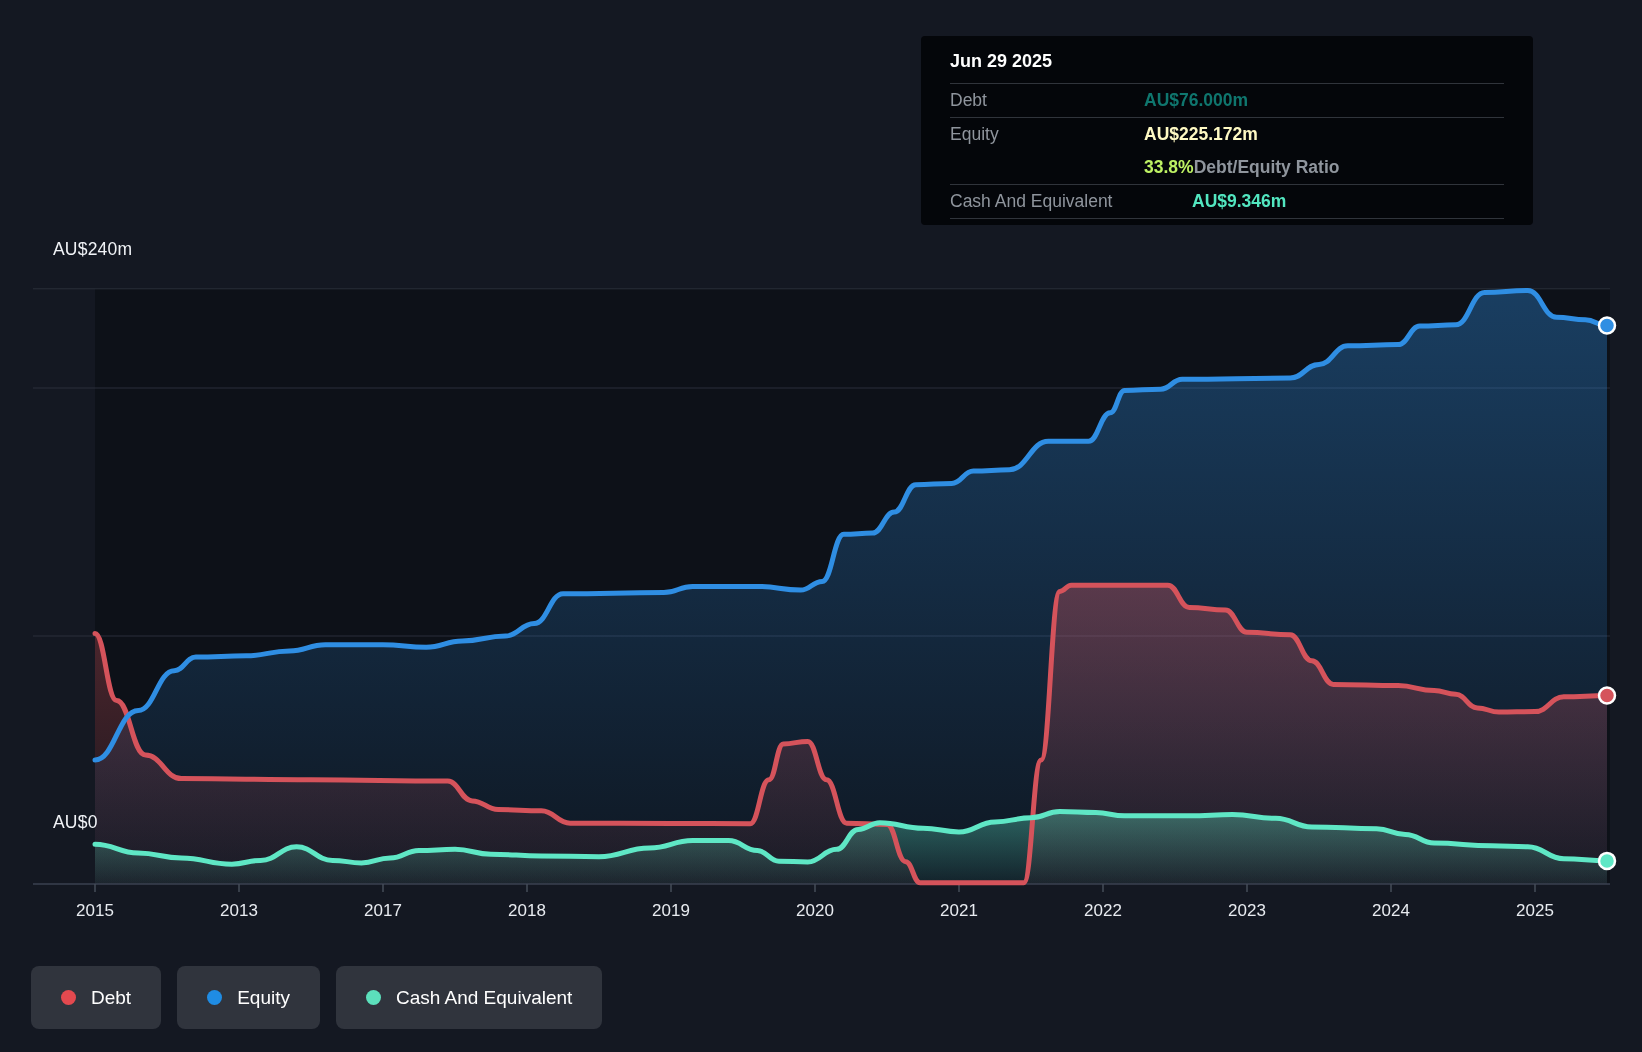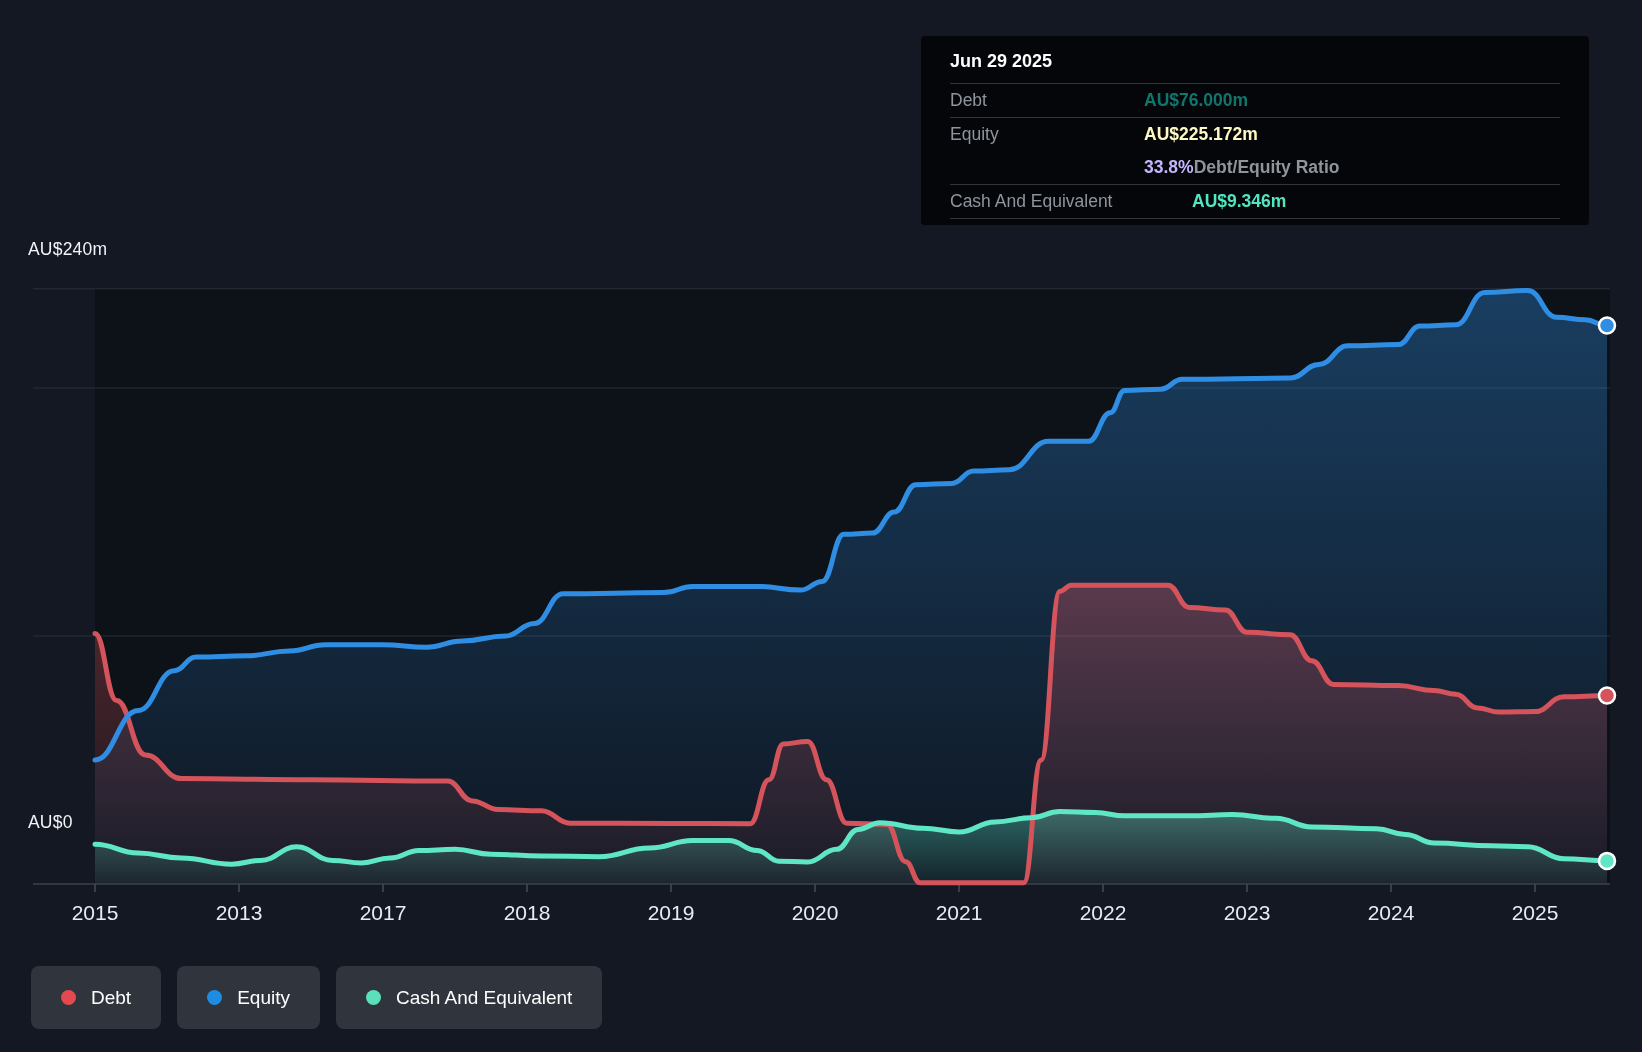--- a/index.html
+++ b/index.html
@@ -2,38 +2,38 @@
 <html><head>
 <meta charset="utf-8">
 <style>
   html,body{margin:0;padding:0;}
   body{
     width:1642px;height:1052px;position:relative;overflow:hidden;
     background:#141822;
     font-family:"Liberation Sans",sans-serif;color:#fff;
   }
   #chart-svg{position:absolute;left:0;top:0;}
-  .y-label{position:absolute;left:28px;font-size:17.5px;color:#f1f3f7;letter-spacing:.2px;}
+  .y-label{position:absolute;left:53px;font-size:17.5px;color:#f1f3f7;letter-spacing:.2px;}
   #ylabel-top{top:239px;}
   #ylabel-zero{top:812px;}
   .x-label{
-    position:absolute;top:901px;font-size:21px;color:#e8ebf0;
+    position:absolute;top:901px;font-size:17px;color:#e8ebf0;
     left:calc(95px + var(--i)*144px);transform:translateX(-50%);
   }
   
   .tooltip{
-    position:absolute;left:921px;top:36px;width:668px;box-sizing:border-box;
+    position:absolute;left:921px;top:36px;width:612px;box-sizing:border-box;
     background:#04060a;border-radius:4px;padding:2px 29px 6px 29px;
   }
   .tt-title{font-size:18px;font-weight:bold;color:#fff;padding:13px 0 11px 0;border-bottom:1px solid #30343b;}
   .tt-row{display:grid;grid-template-columns:194px 1fr;align-items:center;height:33px;font-size:17.5px;}
   .tt-row.bordered{border-bottom:1px solid #30343b;}
   .tt-label{color:#8f959d;}
   .tt-value{font-weight:bold;}
-  .tt-ratio-val{font-weight:bold;color:#c4b5fd;}
+  .tt-ratio-val{font-weight:bold;color:#bef264;}
   .tt-ratio-label{font-weight:bold;color:#8f959d;}
   
   .legend{position:absolute;left:31px;top:966px;display:flex;gap:16px;}
   .chip{display:flex;align-items:center;height:63px;padding:0 30px;background:#30343d;border-radius:8px;cursor:pointer;}
   .dot{width:15px;height:15px;border-radius:50%;margin-right:15px;flex:0 0 auto;}
   .chip-label{font-size:19px;color:#fff;white-space:nowrap;}
 </style>
 </head>
 <body>
 

